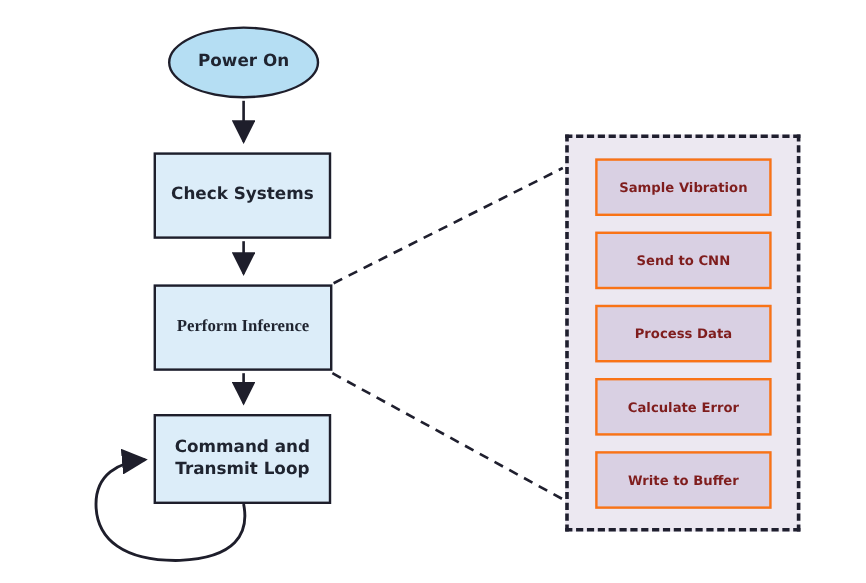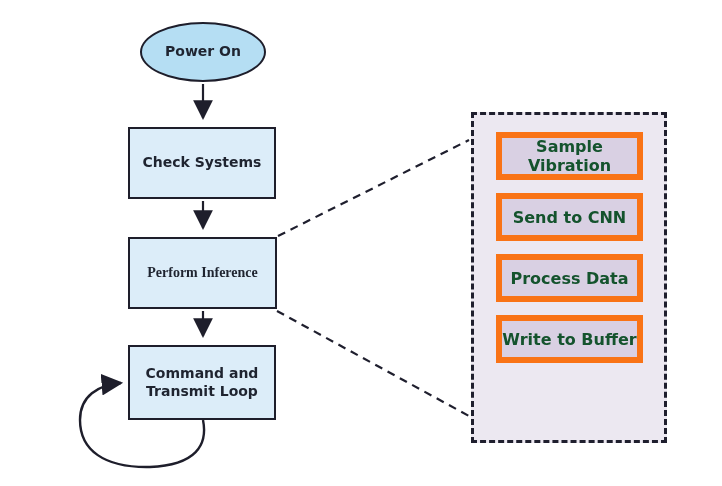--- a/index.html
+++ b/index.html
@@ -56,28 +56,28 @@
     border: 3px dashed #1f1f2e;
     display: flex;
     flex-direction: column;
     gap: 13px;
     padding: 17px 0 0 22px;
   }
   .step {
     box-sizing: border-box;
     width: 147px; height: 48px;
     background: #d9d0e3;
-    border: 6px solid #f97316;
+    border: 2px solid #f97316;
     display: flex;
     align-items: center;
     justify-content: center;
     text-align: center;
-    color: #14532d;
+    color: #7f1d1d;
     font-weight: bold;
-    font-size: 16px;
+    font-size: 11px;
   }
 </style>
 </head>
 <body>
 
 <div class="canvas">
 
   <svg class="connector-layer" viewBox="0 0 722 486" xmlns="http://www.w3.org/2000/svg">
     <defs>
       <marker id="arrowhead" viewBox="0 0 10 10" refX="9" refY="5" markerWidth="9" markerHeight="9" orient="auto-start-reverse">
@@ -118,17 +118,20 @@
     <div class="step">
       <span>Sample Vibration</span>
     </div>
     <div class="step">
       <span>Send to CNN</span>
     </div>
     <div class="step">
       <span>Process Data</span>
     </div>
     <div class="step">
+      <span>Calculate Error</span>
+    </div>
+    <div class="step">
       <span>Write to Buffer</span>
     </div>
   </div>
 
 </div>
 
 </body></html>

